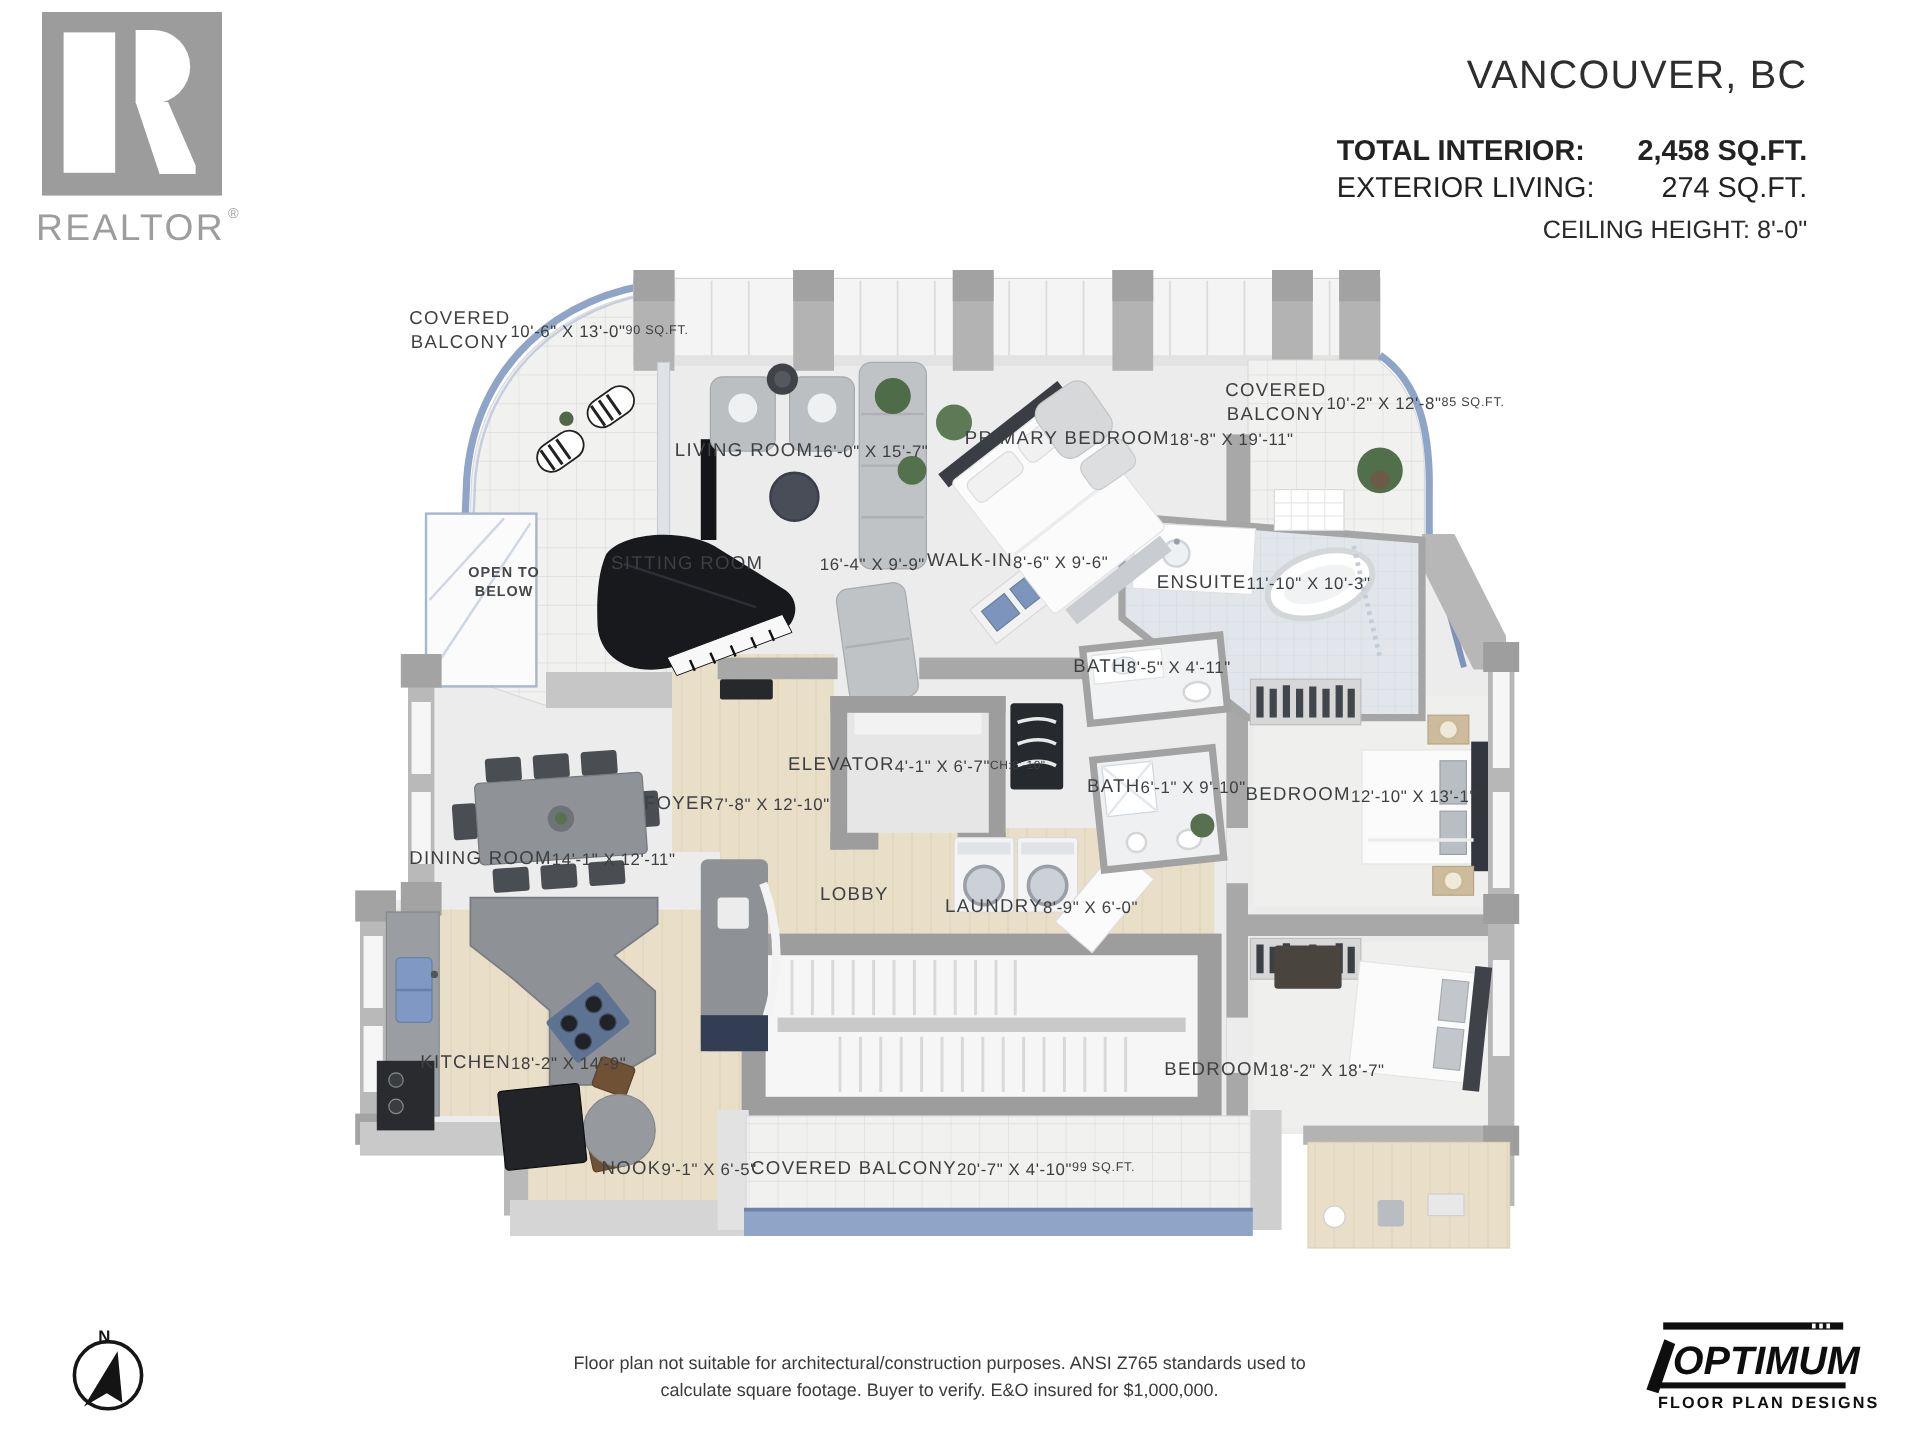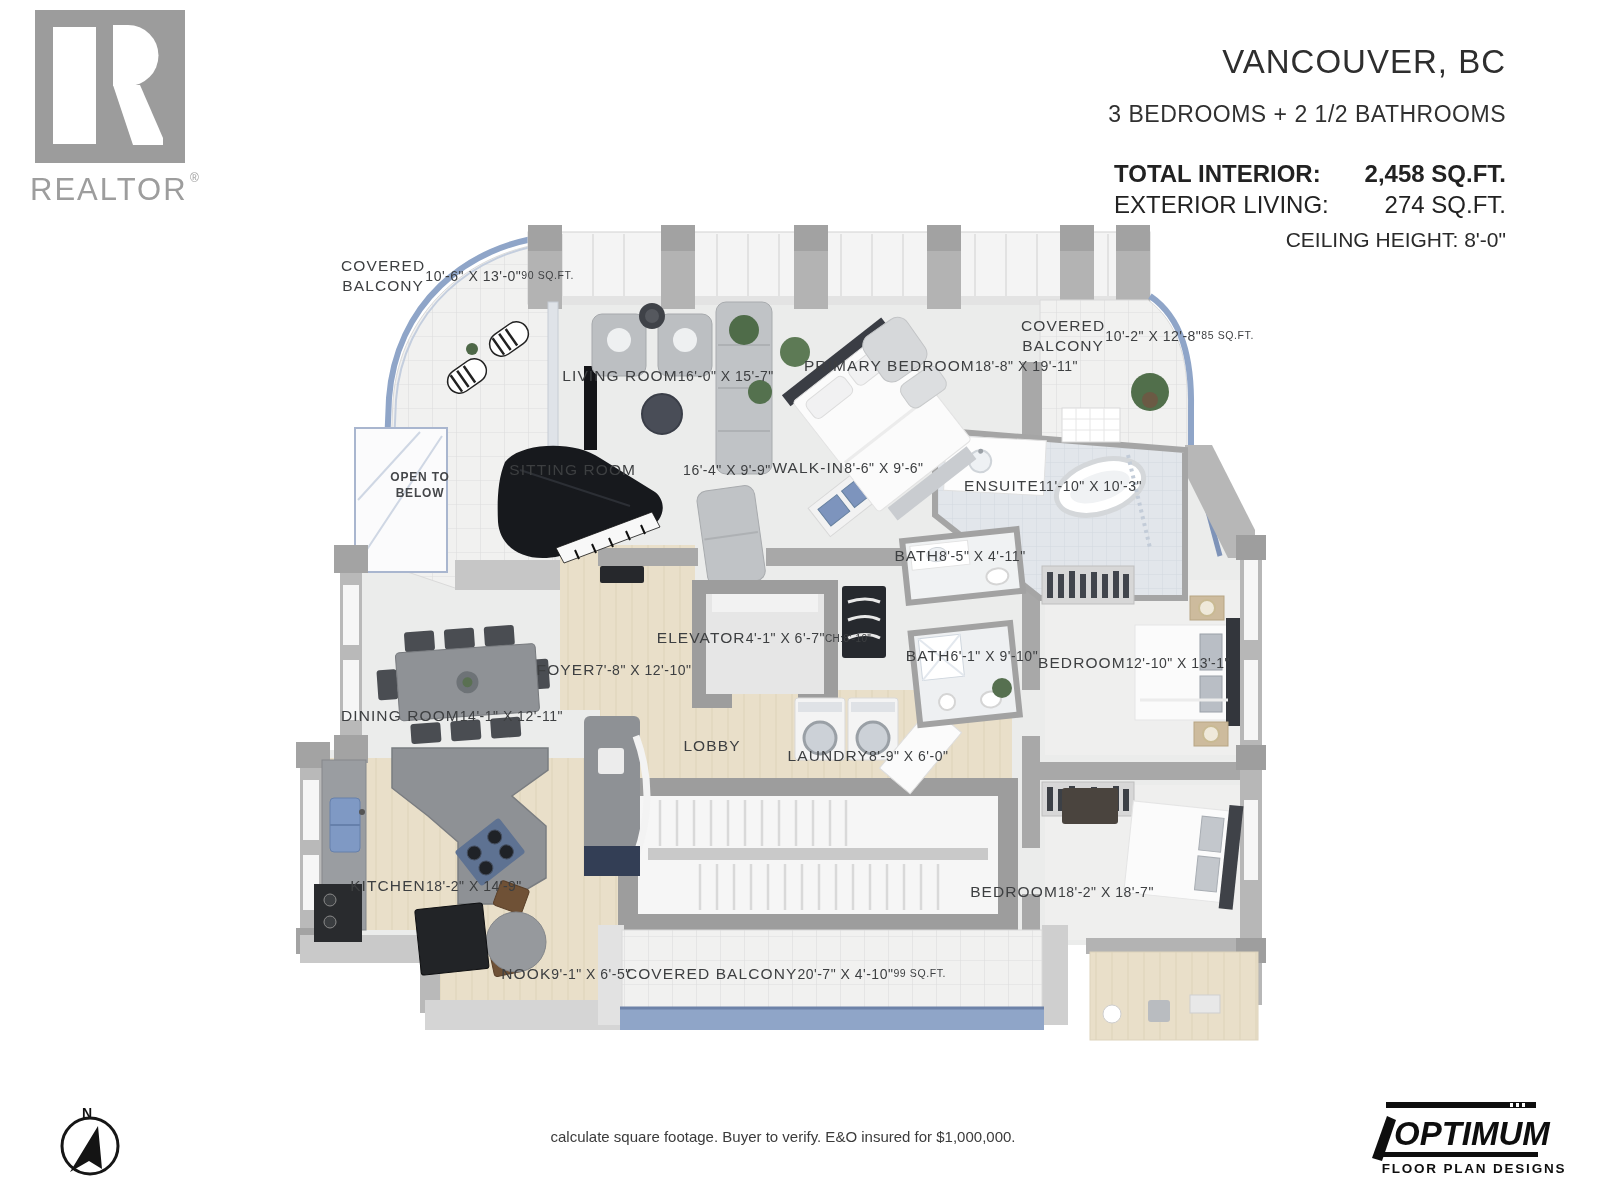--- a/index.html
+++ b/index.html
@@ -378,21 +378,20 @@
     <rect x="7" y="2" width="150" height="153" fill="#9c9c9c"></rect>
     <rect x="25" y="19" width="43" height="117" fill="#ffffff"></rect>
     <path d="M85,17 L100,17 A30.5,30.5 0 0 1 100,78 L85,78 Z" fill="#ffffff"></path>
     <polygon points="85,77 112,77 135,130 135,137 105,137" fill="#ffffff"></polygon>
     <text x="2" y="192" font-family="Liberation Sans, sans-serif" font-size="31" letter-spacing="2" fill="#9d9d9d">REALTOR</text>
     <text x="162" y="174" font-family="Liberation Sans, sans-serif" font-size="12" fill="#9d9d9d">®</text>
   </svg>
 
   <div class="header">
     <div class="h-address2">VANCOUVER, BC</div>
-    <div class="h-summary">3 BEDROOMS + 2 1/2 BATHROOMS</div>
     <div class="h-stats">
       <div class="stat bold">
         <span>TOTAL INTERIOR:</span>
         <span>2,458 SQ.FT.</span>
       </div>
       <div class="stat">
         <span>EXTERIOR LIVING:</span>
         <span>274 SQ.FT.</span>
       </div>
     </div>
@@ -482,20 +481,21 @@
     <span class="rarea">99 SQ.FT.</span>
   </div>
 
   <svg class="compass" width="92" height="92" viewBox="0 0 92 92">
     <text x="41" y="22" font-family="Liberation Sans, sans-serif" font-size="14" font-weight="bold" fill="#111" text-anchor="middle">N</text>
     <circle cx="44" cy="50" r="28" fill="none" stroke="#161616" stroke-width="3"></circle>
     <polygon points="52,30 24,76 43,65 56,73" fill="#141414"></polygon>
   </svg>
 
   <div class="disclaimer">
+    <div>Floor plan not suitable for architectural/construction purposes.  ANSI Z765 standards used to</div>
     <div>calculate square footage. Buyer to verify.  E&amp;O insured for $1,000,000.</div>
   </div>
 
   <svg class="optimum" width="206" height="82" viewBox="0 0 206 82">
     <rect x="16" y="6" width="150" height="6" fill="#0e0e0e"></rect>
     <rect x="140" y="7" width="3" height="4" fill="#ffffff"></rect>
     <rect x="146" y="7" width="3" height="4" fill="#ffffff"></rect>
     <rect x="152" y="7" width="3" height="4" fill="#ffffff"></rect>
     <polygon points="2,62 17,20 26,24 12,65" fill="#0e0e0e"></polygon>
     <rect x="6" y="56" width="162" height="5" fill="#0e0e0e"></rect>

